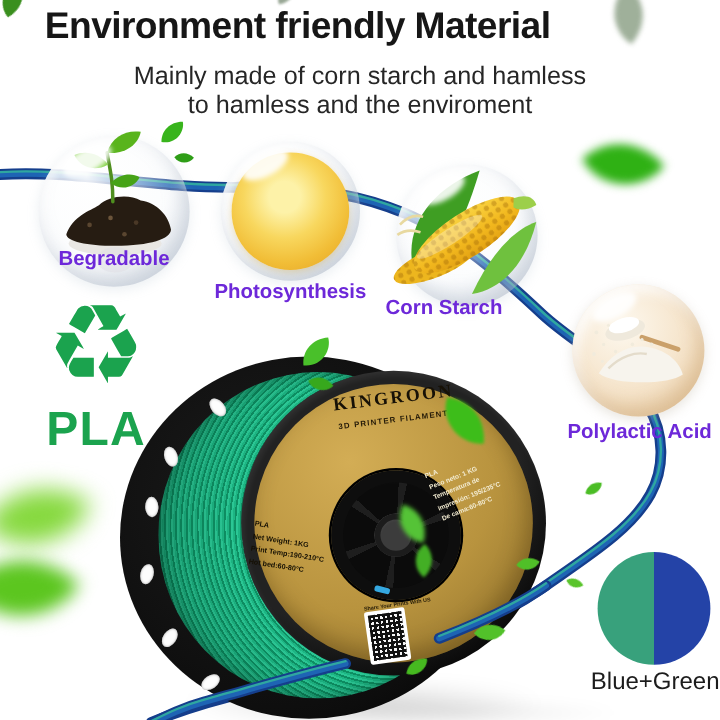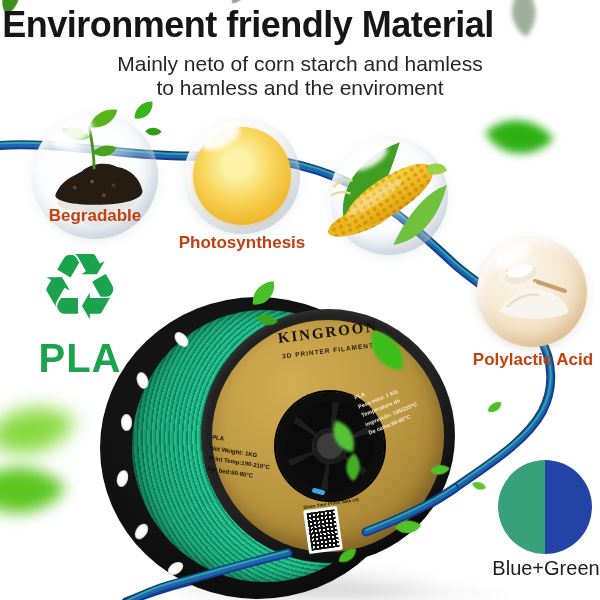--- a/index.html
+++ b/index.html
@@ -3,21 +3,21 @@
 <meta charset="utf-8">
 <style>
   html,body{margin:0;padding:0;background:#fff;}
   .canvas{position:relative;width:600px;height:600px;background:#ffffff;overflow:hidden;
           font-family:"Liberation Sans",sans-serif;}
   .abs{position:absolute;}
   svg.layer{position:absolute;left:0;top:0;width:600px;height:600px;pointer-events:none;}
   .z1{z-index:1}.z2{z-index:2}.z3{z-index:3}.z4{z-index:4}.z5{z-index:5}
 
   
-  .headline{left:0;top:4px;width:496px;text-align:center;font-size:36px;font-weight:bold;
+  .headline{left:0;top:4px;width:496px;text-align:center;font-size:31px;font-weight:bold;
             letter-spacing:-0.5px;color:#161616;}
   .subtitle{left:0;top:52px;width:600px;text-align:center;font-size:21px;color:#262626;line-height:24px;}
 
   
   .bubble{border-radius:50%;
      background:radial-gradient(circle at 32% 26%, rgba(255,255,255,0.95), rgba(242,246,250,0.25) 55%,
                 rgba(198,208,220,0.38) 84%, rgba(255,255,255,0.65) 100%);
      box-shadow:inset -5px -8px 16px rgba(140,155,175,0.35), inset 5px 7px 10px rgba(255,255,255,0.85),
                 0 3px 10px rgba(170,185,200,0.22);}
   .bubble::after{content:"";position:absolute;left:14%;top:9%;width:36%;height:16%;
@@ -25,21 +25,21 @@
   #bubble1{left:32px;top:113px;width:126px;height:126px;}
   #bubble2{left:184px;top:118px;width:116px;height:116px;}
   #bubble3{left:330px;top:137px;width:118px;height:118px;overflow:visible;}
   #bubble4{left:477px;top:237px;width:110px;height:110px;
      background:radial-gradient(circle at 38% 32%, #fdf8ee, #f5e3c9 55%, #ecd0a8 85%, #f7ead2 100%);
      box-shadow:inset -5px -8px 14px rgba(190,150,100,0.35), inset 5px 7px 10px rgba(255,255,255,0.9),
                 0 3px 10px rgba(180,170,150,0.3);}
   .sun-disc{left:8%;top:8%;width:84%;height:84%;border-radius:50%;
      background:radial-gradient(circle at 45% 38%, #fdf2a8 0 16%, #f8d75e 42%, #f1bd36 68%, #e9ad2c 84%, #f6ebc6 100%);
      box-shadow:0 2px 6px rgba(200,160,60,0.35);}
-  .bubble-label{font-weight:bold;font-size:17px;color:#c2410c;text-align:center;white-space:nowrap;}
+  .bubble-label{font-weight:bold;font-size:17px;color:#6d28d9;text-align:center;white-space:nowrap;}
   #lbl1{left:25px;top:206px;width:140px;}
   #lbl2{left:172px;top:223px;width:140px;margin-top:10px;}
   #lbl3{left:300px;top:247px;width:140px;}
   #lbl4{left:460px;top:350px;width:146px;}
 
   
   .recycle{left:18px;top:242px;width:124px;text-align:center;font-size:92px;line-height:1;
            color:#1ba34e;font-family:"DejaVu Sans",sans-serif;}
   .pla-name{left:28px;top:336px;width:104px;text-align:center;font-size:40px;font-weight:bold;
             color:#1ba34e;letter-spacing:1px;}
@@ -117,21 +117,21 @@
                C 480,288 522,308 540,338 C 554,362 554,390 542,412 C 526,441 492,462 452,490
                C 420,512 386,527 340,543 C 300,557 255,566 210,576 C 175,584 150,592 126,602" stroke="#1e64b4" stroke-width="5"></path>
       <path d="M -8,144 C 60,138 130,156 200,154 C 255,152 300,160 338,176 C 380,194 420,230 452,260
                C 480,286 522,306 540,336 C 554,360 554,388 542,410 C 526,439 492,460 452,488
                C 420,510 386,525 340,541 C 300,555 255,564 210,574 C 175,582 150,590 126,600" stroke="#2fa7a0" stroke-width="2"></path>
     </g>
   </svg>
 
   <div class="abs z5 headline">Environment friendly Material</div>
   <div class="abs z5 subtitle">
-    <div>Mainly neto of corn starch and hamless</div>
+    <div>Mainly made of corn starch and hamless</div>
     <div>to hamless and the enviroment</div>
   </div>
 
   <div class="abs z2 bubble" id="bubble1">
     <svg viewBox="0 0 130 130" style="position:absolute;left:0;top:-14px;width:126px;height:140px;overflow:visible">
       <ellipse cx="66" cy="100" rx="40" ry="10" fill="#e9e7e3"></ellipse>
       <ellipse cx="66" cy="114" rx="16" ry="11" fill="#dfdfe4" opacity="0.55"></ellipse>
       <path d="M24,92 C30,76 44,72 52,67 C60,59 78,57 88,63 C102,65 112,76 114,88 C114,96 96,102 66,102 C42,102 24,98 24,92 Z" fill="#261c12"></path>
       <circle cx="44" cy="84" r="2" fill="#5a4630"></circle>
         <circle cx="62" cy="78" r="2" fill="#6b543a"></circle>
@@ -192,20 +192,21 @@
           <circle cx="25" cy="64" r="1.3"></circle>
         <circle cx="50" cy="50" r="1.5"></circle>
           <circle cx="58" cy="46" r="1.3"></circle>
           <circle cx="66" cy="50" r="1.5"></circle>
       </g>
     </svg>
   </div>
 
   <div class="abs z5 bubble-label" id="lbl1">Begradable</div>
   <div class="abs z5 bubble-label" id="lbl2">Photosynthesis</div>
+  <div class="abs z5 bubble-label" id="lbl3">Corn Starch</div>
   <div class="abs z5 bubble-label" id="lbl4">Polylactic Acid</div>
 
   <div class="abs z2 recycle">♻</div>
   <div class="abs z2 pla-name">PLA</div>
 
   <div class="abs z2 ground-shadow"></div>
   <div class="abs z2 ground-shadow2"></div>
   <div class="abs z3 flange"></div>
   <div class="abs z3 filament"></div>
   <div class="abs z3 hole" style="left:176px;top:331px;transform:rotate(-40deg)"></div>

